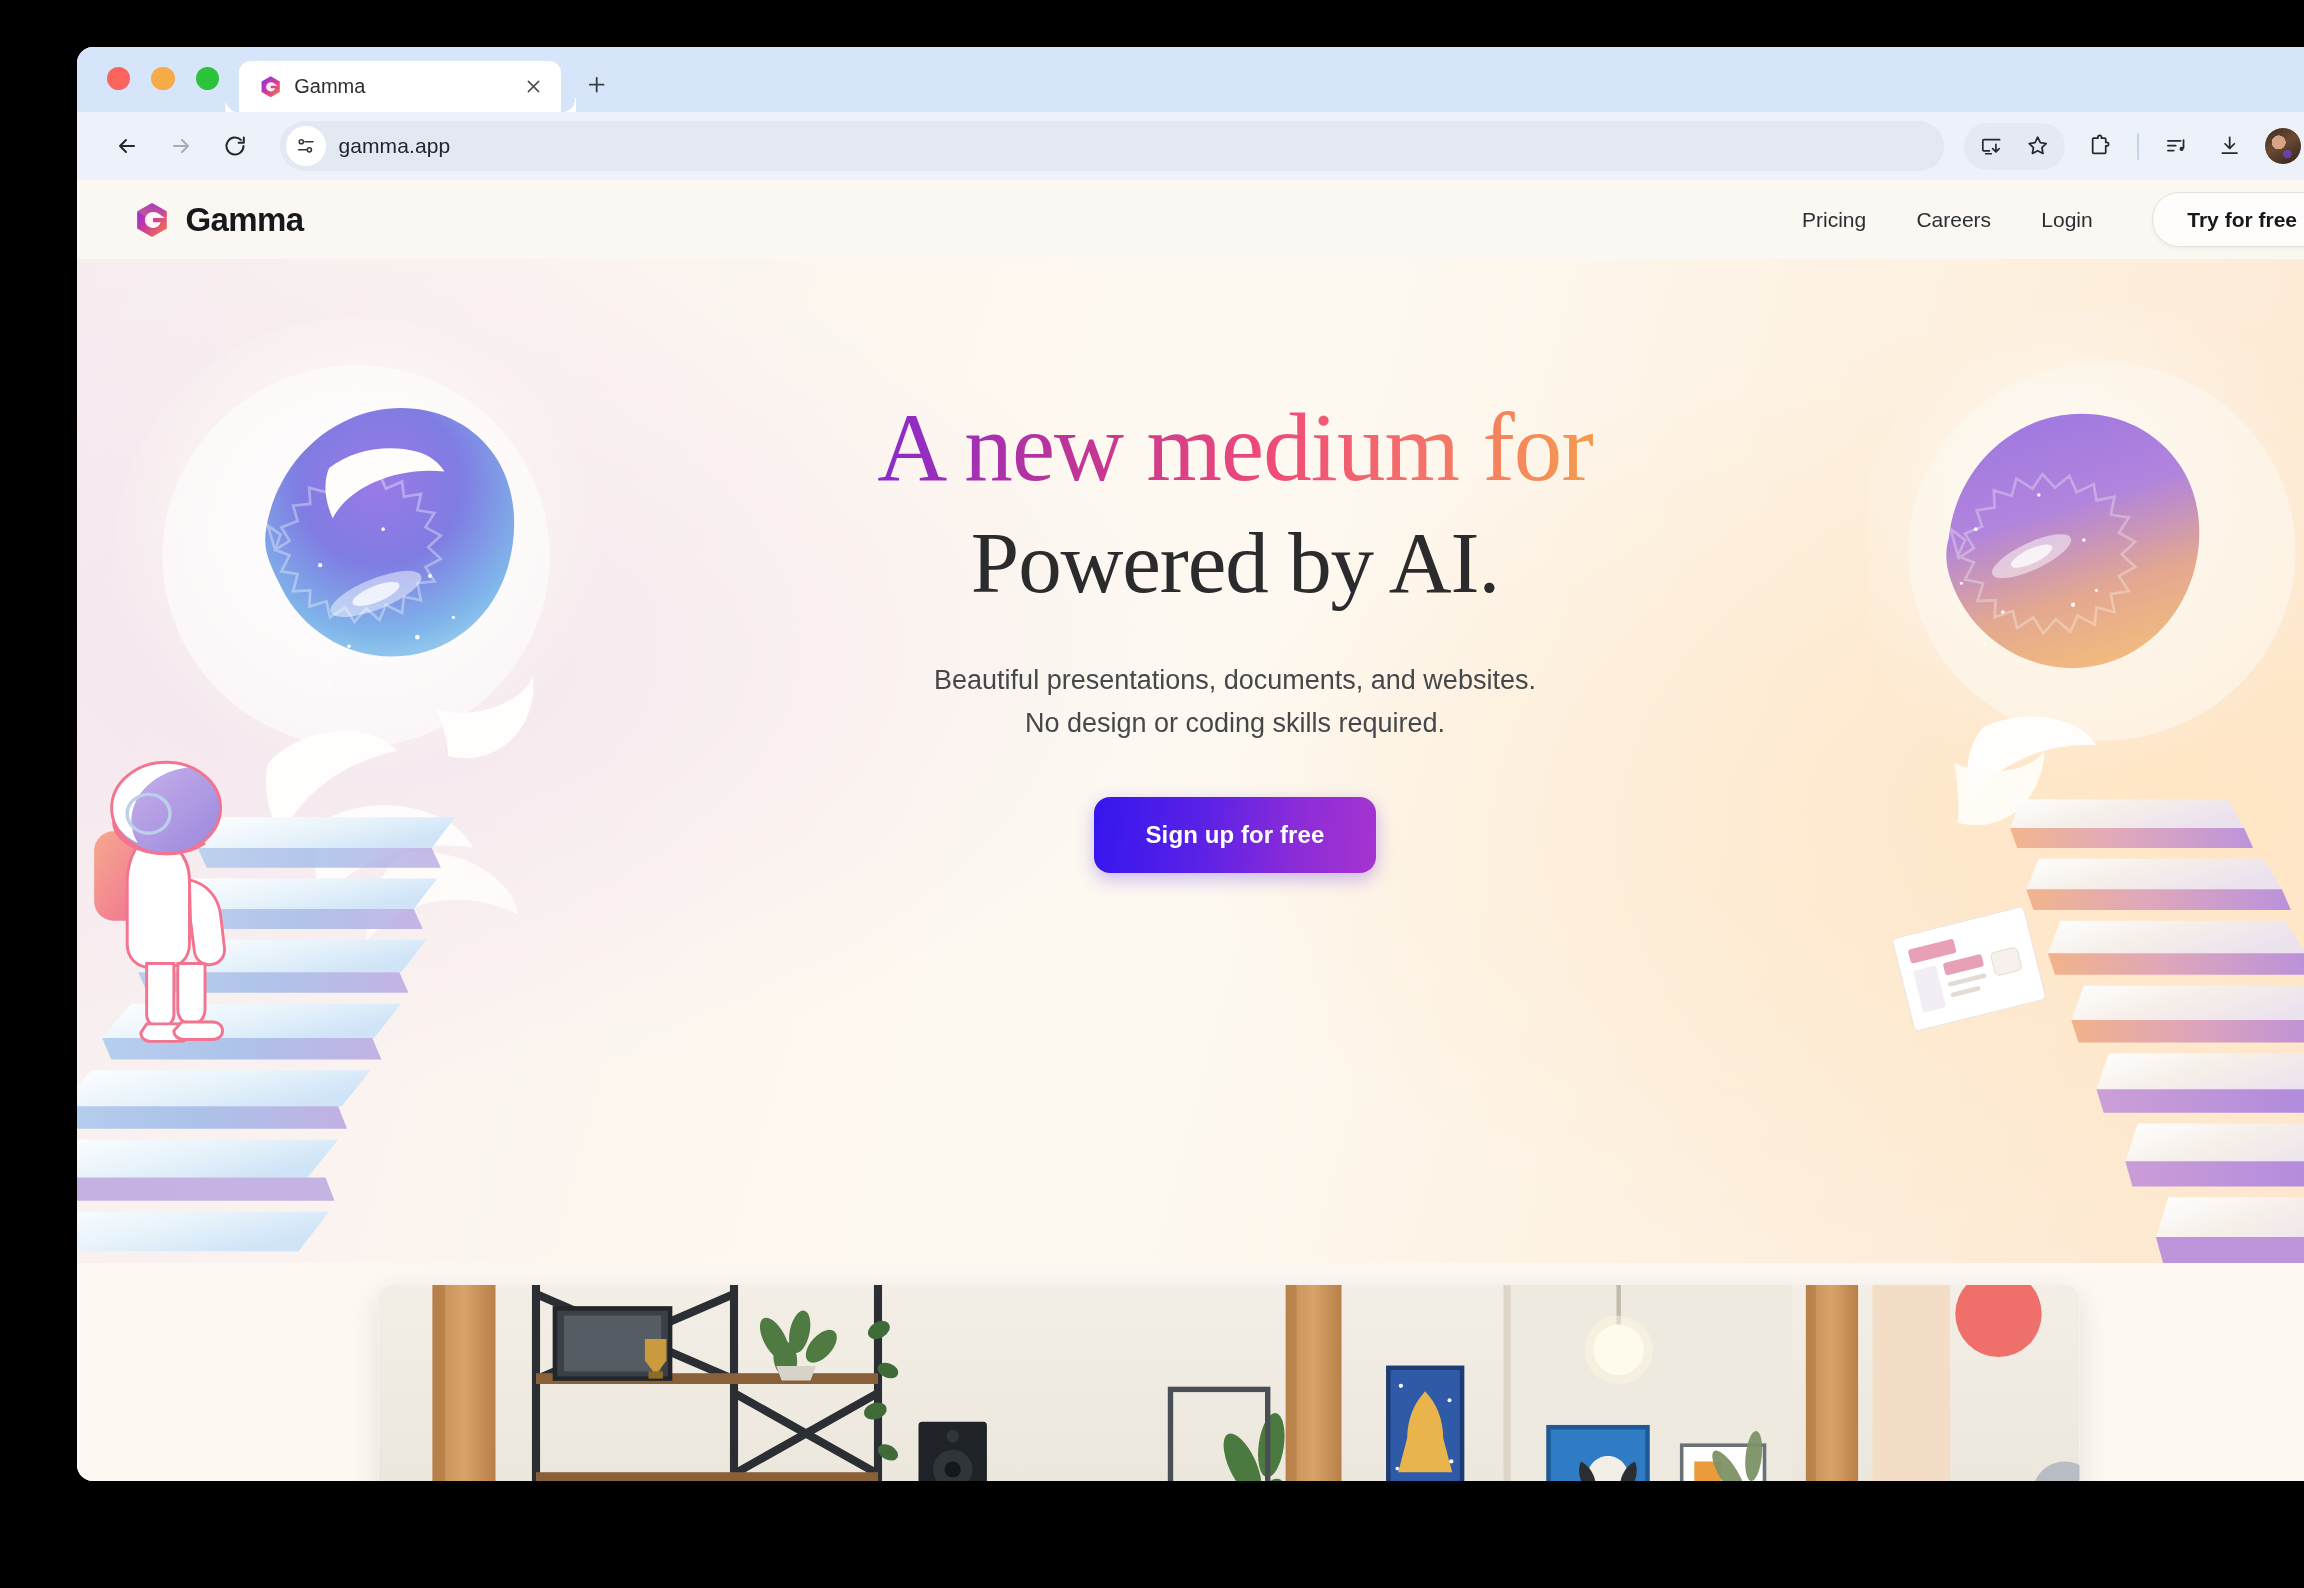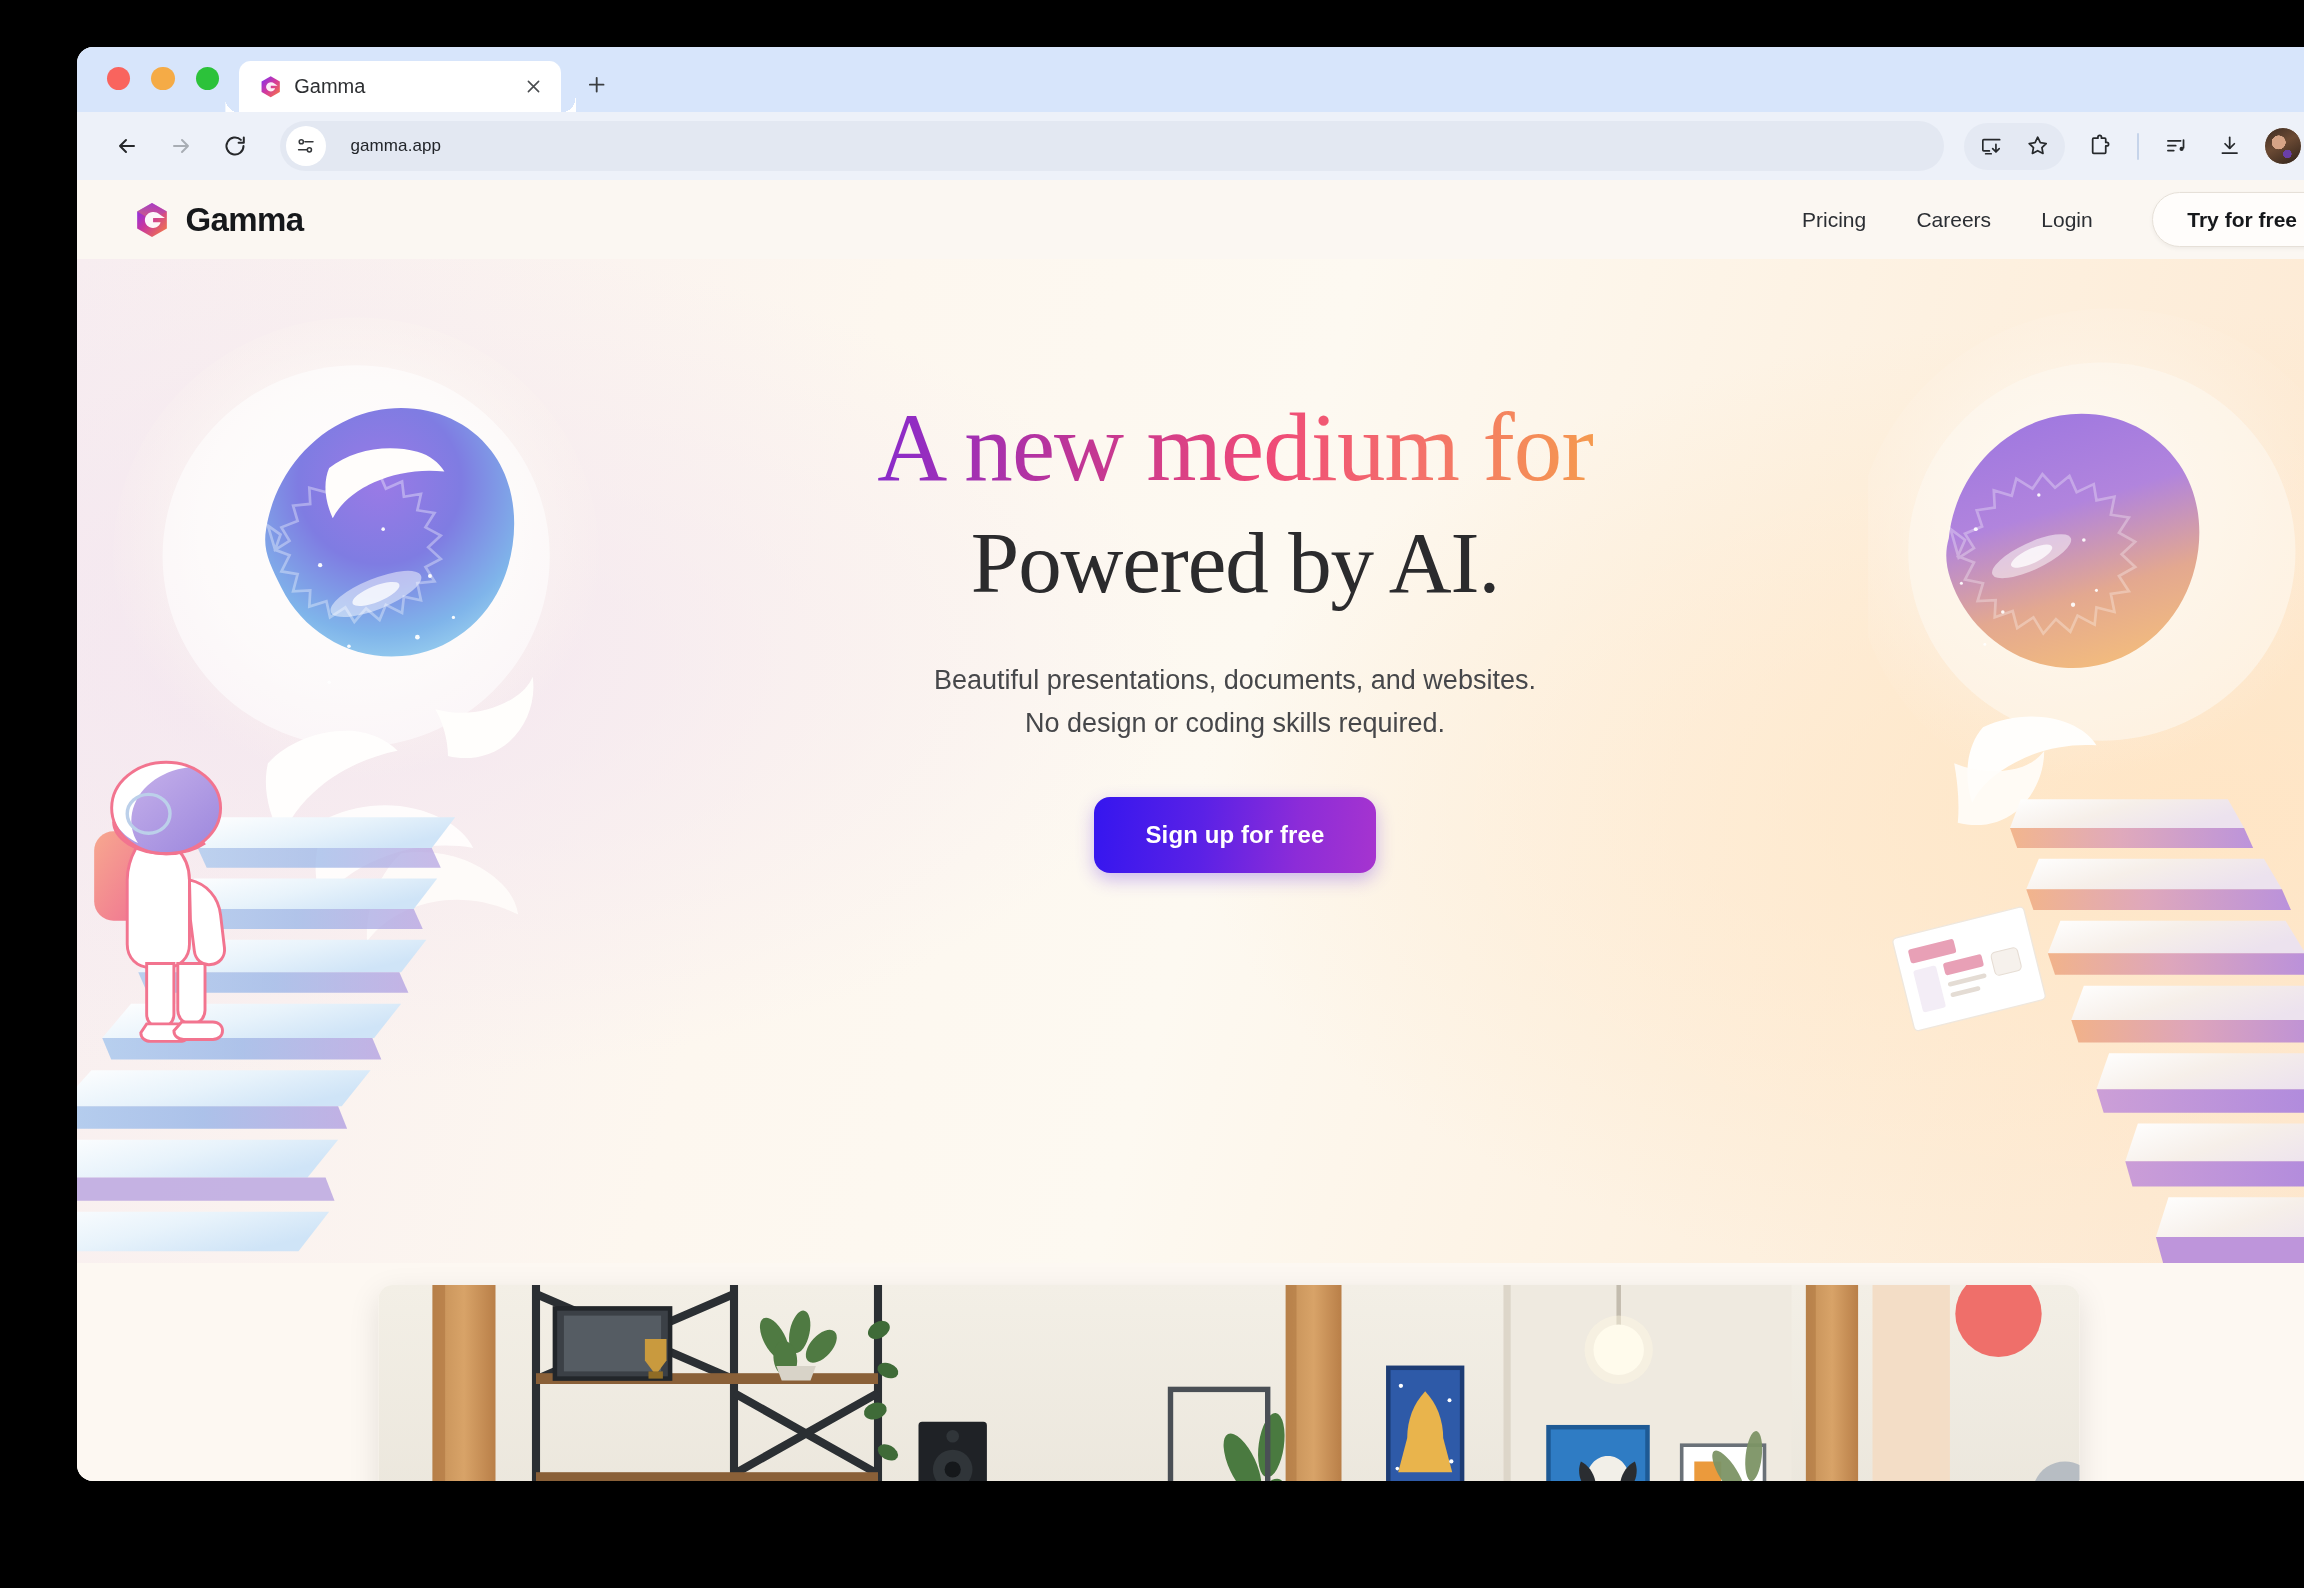--- a/index.html
+++ b/index.html
@@ -62,21 +62,21 @@
   }
   .navbtn.disabled{ color:#a8adb4; }
   .omnibox{
     flex:1; height:50px; margin:0 14.4px; border-radius:25px;
     background:#e3e8f2; display:flex; align-items:center; padding:0 7.2px 0 6.3px; gap:12.6px;
   }
   .site-chip{
     width:40px; height:40px; border-radius:50%; background:#fff; flex:none;
     display:flex; align-items:center; justify-content:center; color:#34373a;
   }
-  .url{ font-size:17px; color:#22252a; letter-spacing:0.1px;margin-left:12px; }
+  .url{ font-size:21px; color:#22252a; letter-spacing:0.1px; }
   .tb-group{ display:flex; align-items:center; background:#e4e9f3;
     border-radius:23.4px; padding:0 3.6px; margin-right:5.4px; }
   .tb-ico{
     width:47px; height:47px; border-radius:50%; flex:none;
     display:flex; align-items:center; justify-content:center; color:#26292c;
   }
   .tb-sep{ width:1.8px; height:27px; background:#c6d4ea; margin:0 9px; border-radius:1.8px; }
   .avatar{
     width:38px; height:38px; border-radius:50%; flex:none; margin:0 5.4px;
     background:

